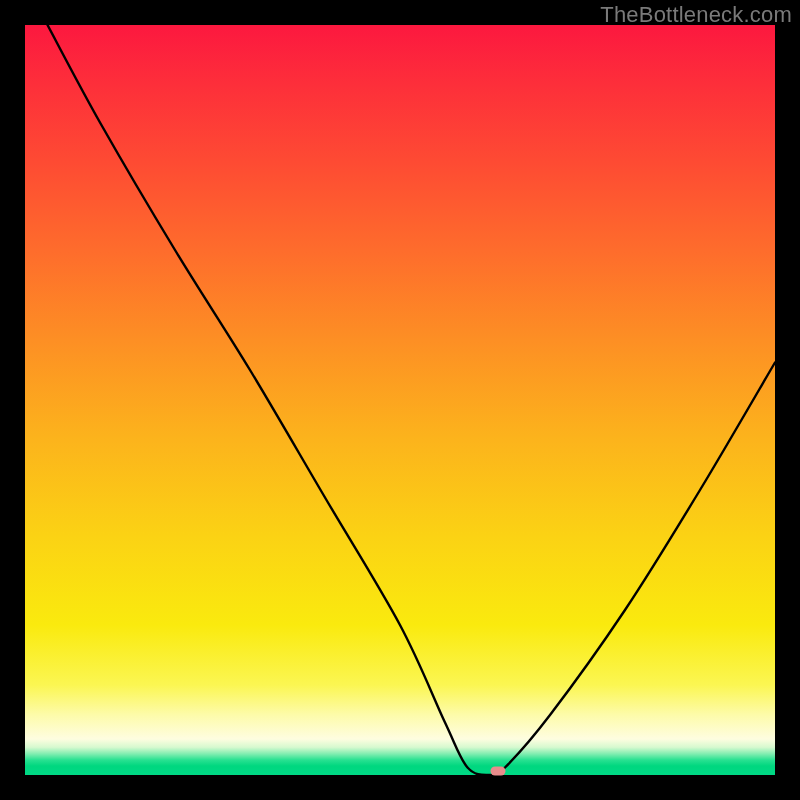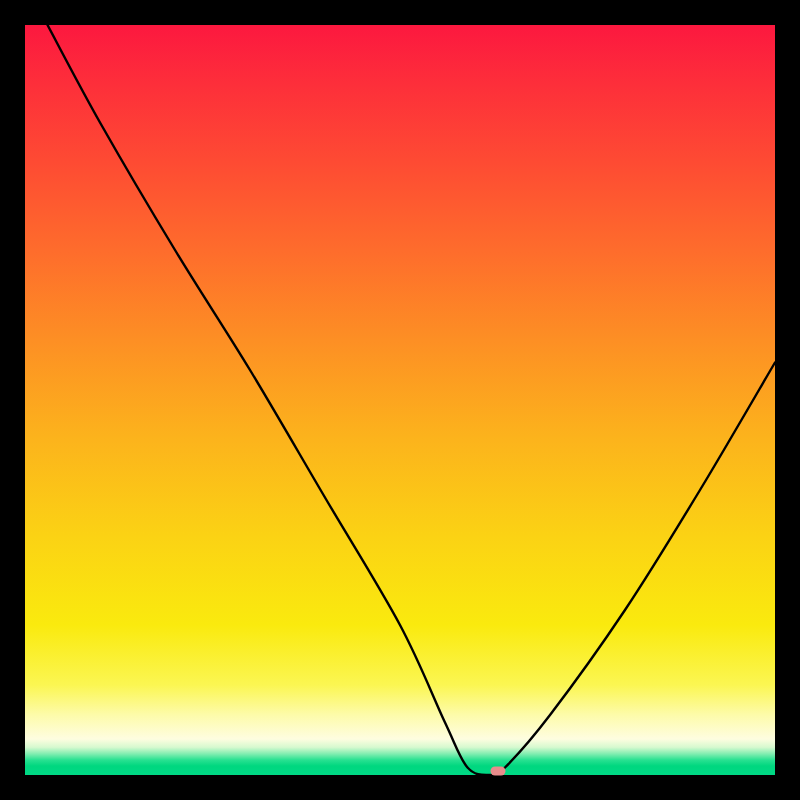--- a/index.html
+++ b/index.html
@@ -69,20 +69,21 @@
     color: #7a7a7a;
     font-size: 22px;
     letter-spacing: 0.2px;
     user-select: none;
   }
 </style>
 </head>
 <body>
 
 <div class="frame">
+  <div class="watermark">TheBottleneck.com</div>
 
   <div class="plot">
 
     <svg class="curve" viewBox="0 0 750 750" preserveAspectRatio="none">
       <path fill="none" stroke="#000" stroke-width="2.4" stroke-linecap="round" stroke-linejoin="round" d="M 22.5 0.0 C 31.3 16.3, 53.8 60.0, 75.0 97.5 C 96.3 135.0, 125.0 183.8, 150.0 225.0 C 175.0 266.3, 200.0 303.8, 225.0 345.0 C 250.0 386.3, 275.0 430.0, 300.0 472.5 C 325.0 515.0, 355.0 562.5, 375.0 600.0 C 395.0 637.5, 408.8 673.8, 420.0 697.5 C 431.3 721.3, 435.0 733.8, 442.5 742.5 C 450.0 751.3, 458.8 750.0, 465.0 750.0 C 471.3 750.0, 470.0 752.5, 480.0 742.5 C 490.0 732.5, 505.0 716.3, 525.0 690.0 C 545.0 663.8, 575.0 622.5, 600.0 585.0 C 625.0 547.5, 650.0 506.3, 675.0 465.0 C 700.0 423.8, 737.5 358.7, 750.0 337.5"></path>
     </svg>
 
     <div class="marker" style="left: 472.5px; top: 746.25px; background: rgb(232, 140, 140);"></div>
   </div>
 </div>

